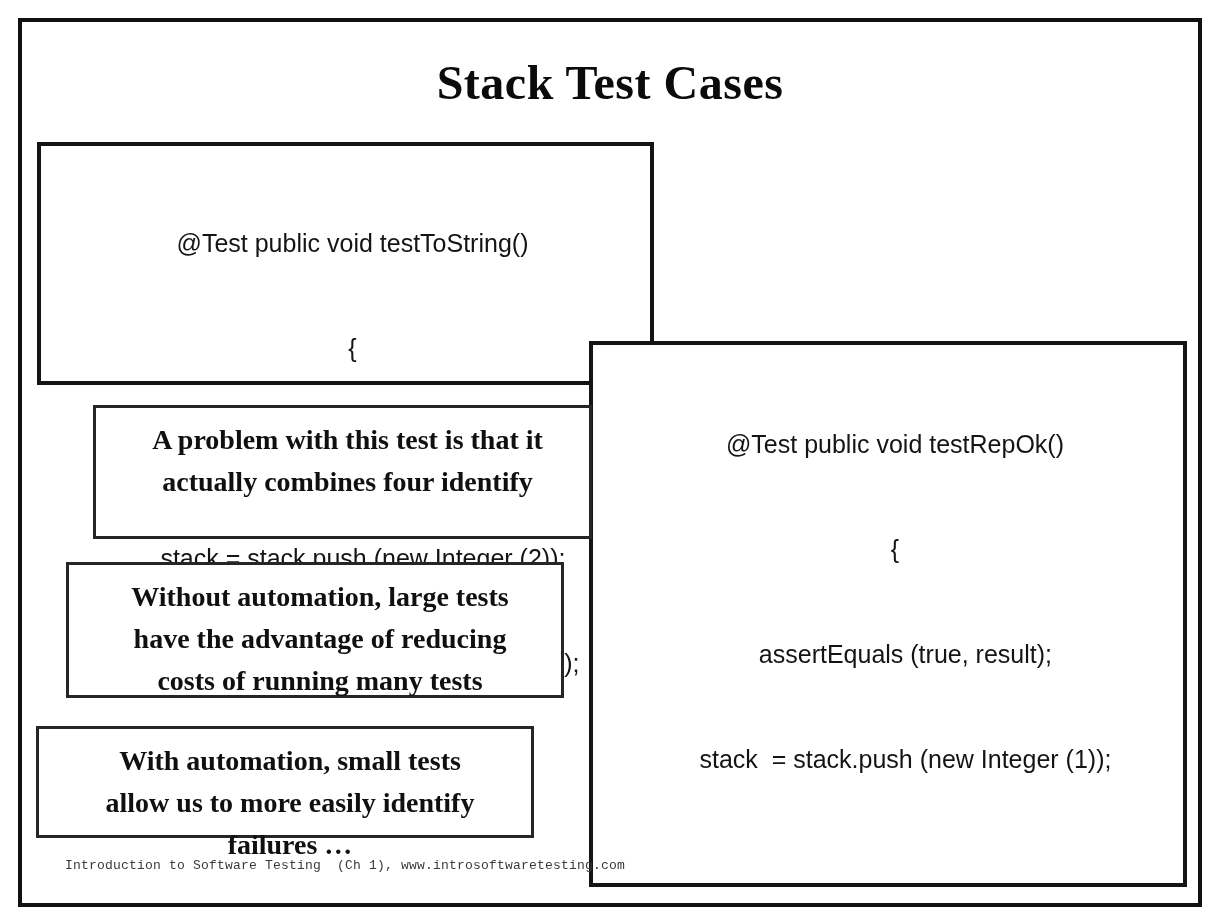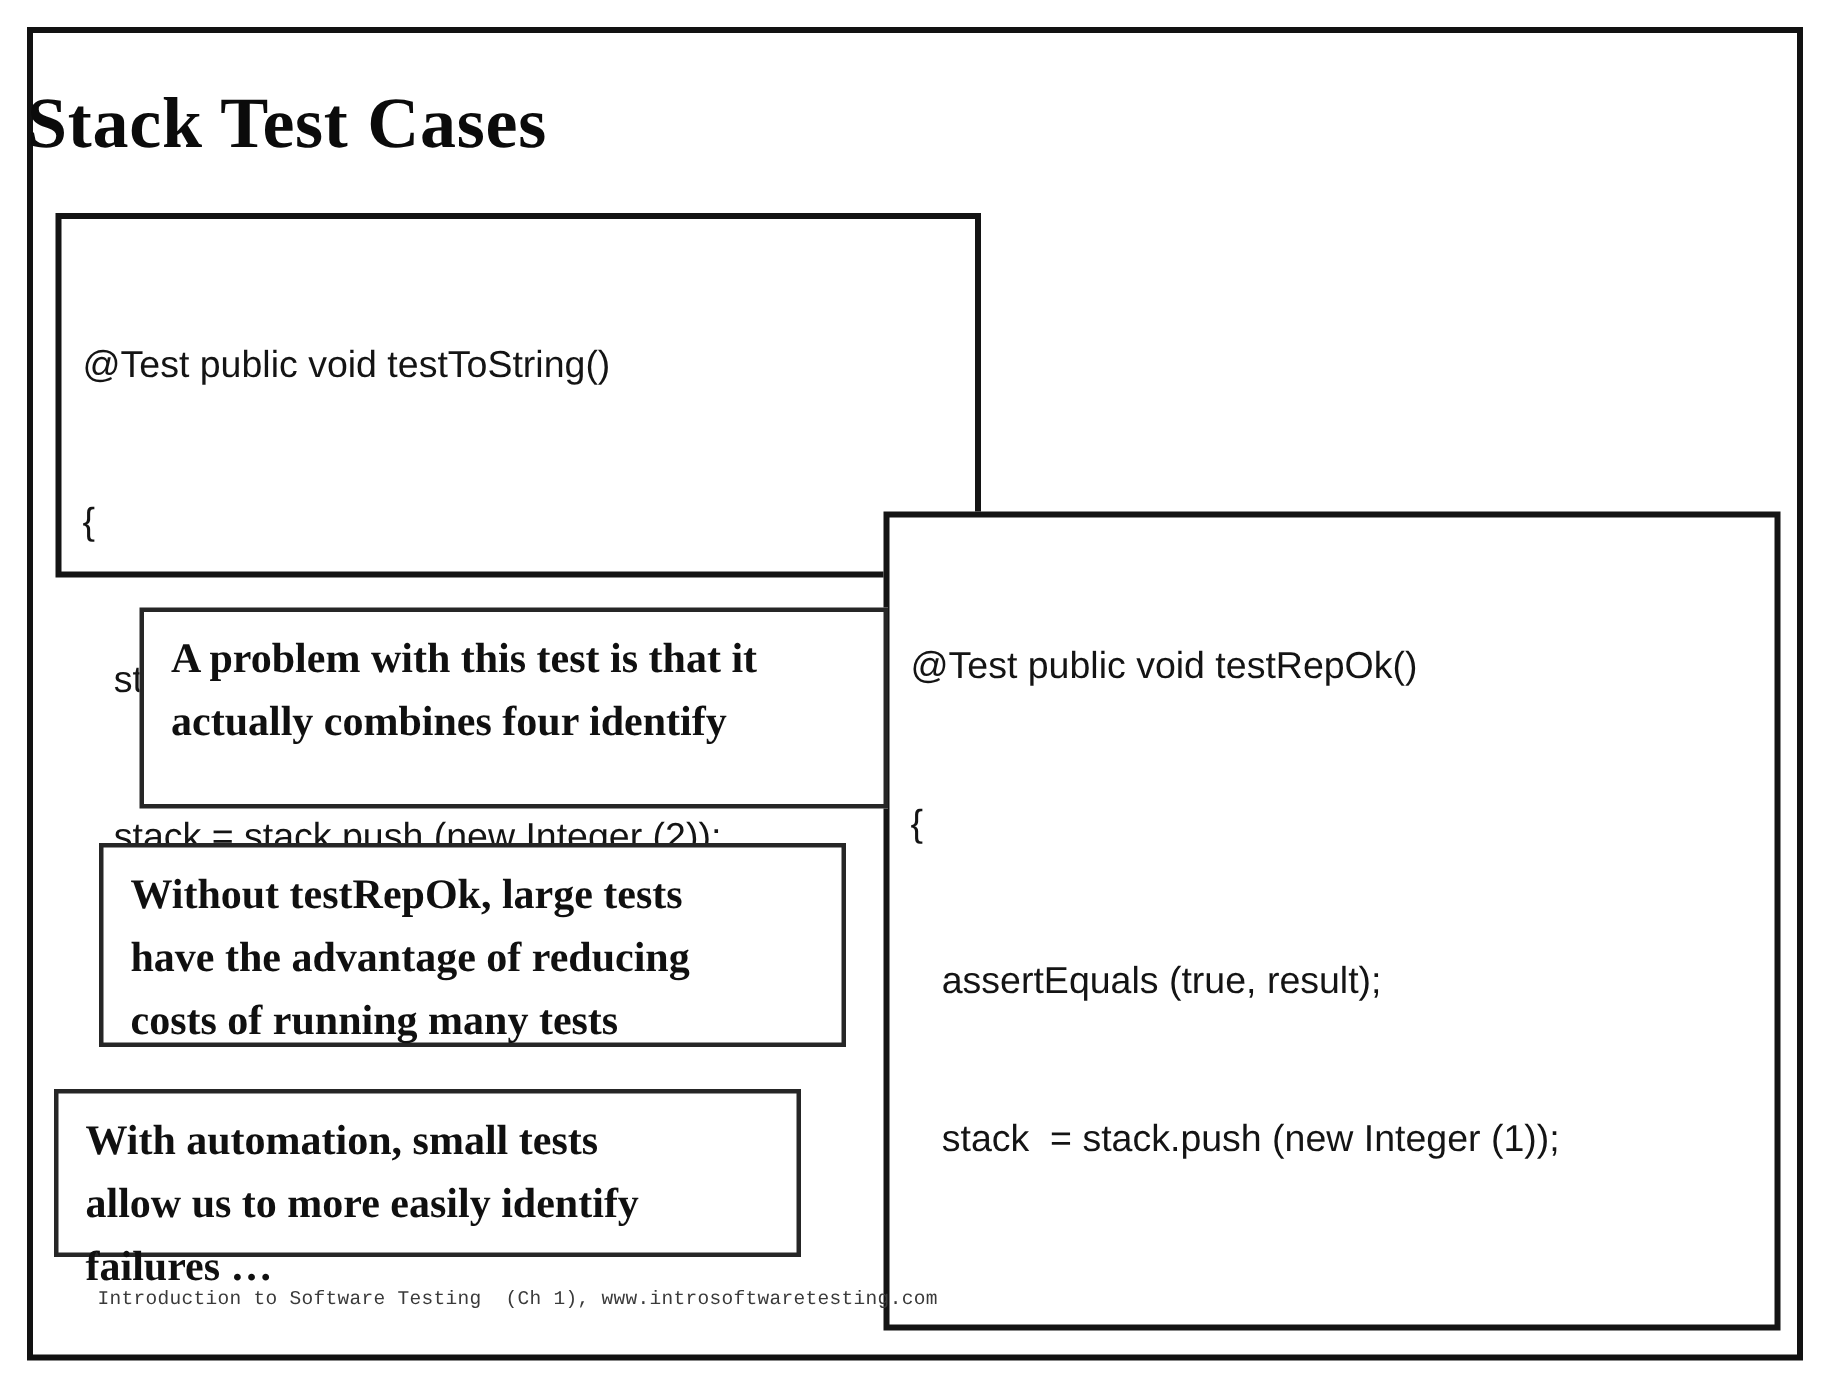--- a/index.html
+++ b/index.html
@@ -1,15 +1,15 @@
 <!DOCTYPE html>
 <html><head>
 <meta charset="utf-8">
 <style>
-  * { box-sizing: border-box; margin: 0; padding: 0; }
+  * { box-sizing: border-box; margin: 0; padding: 0; text-align: center; }
 
   html, body {
     width: 1220px;
     height: 924px;
     background: #ffffff;
   }
 
   body {
     font-family: "Liberation Sans", sans-serif;
     position: relative;
@@ -26,21 +26,21 @@
     border: 4px solid #111111;
     background: #ffffff;
   }
 
   
   #slide-title {
     position: absolute;
     left: 18px;
     top: 55px;
     width: 1184px;
-    text-align: left;
+    text-align: center;
     font-family: "Liberation Serif", serif;
     font-weight: bold;
     font-size: 48px;
     line-height: 56px;
     color: #0b0b0b;
     letter-spacing: 0.5px;
   }
 
   
   .code-box {
@@ -161,21 +161,21 @@
   
   
 </div>
 
 <div id="note-box-problem" class="note-box">
   <span class="note-line">A problem with this test is that it</span>
   <span class="note-line">actually combines four identify</span>
 </div>
 
 <div id="note-box-without-automation" class="note-box">
-  <span class="note-line">Without testRepOk, large tests</span>
+  <span class="note-line">Without automation, large tests</span>
   <span class="note-line">have the advantage of reducing</span>
   <span class="note-line">costs of running many tests</span>
 </div>
 
 <div id="note-box-with-automation" class="note-box">
   <span class="note-line">With automation, small tests</span>
   <span class="note-line">allow us to more easily identify</span>
   <span class="note-line">failures …</span>
 </div>
 

